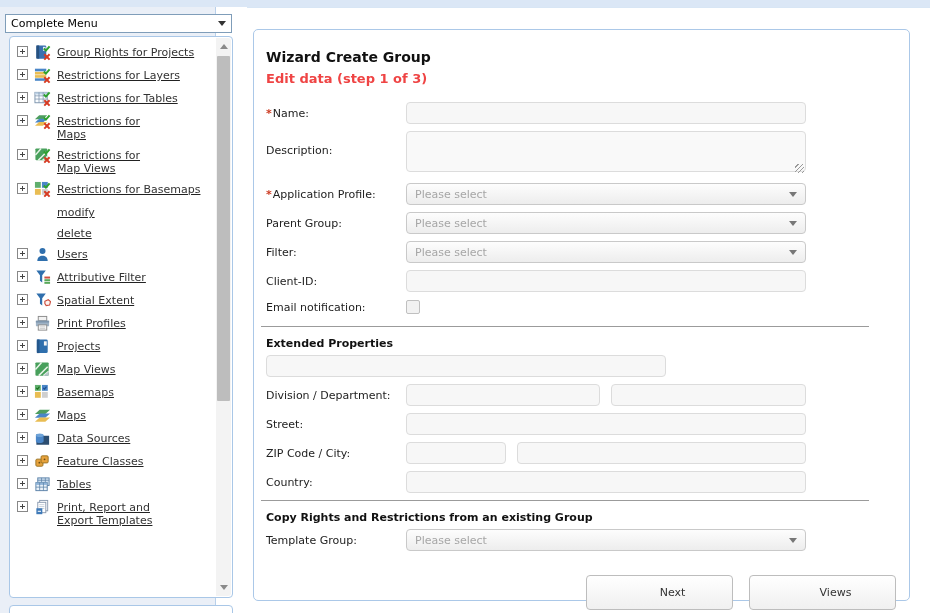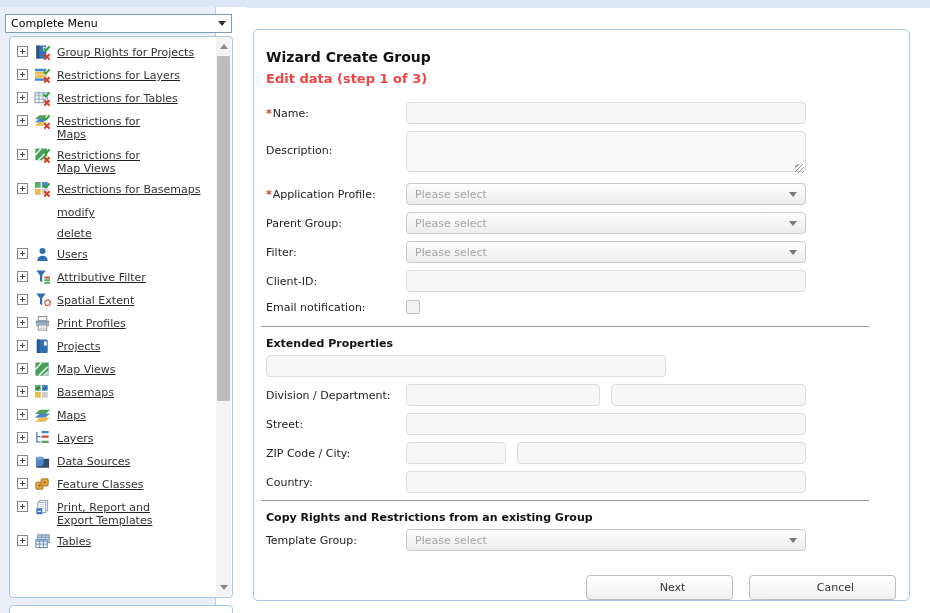--- a/index.html
+++ b/index.html
@@ -65,21 +65,21 @@
            background:linear-gradient(#fdfdfd,#ededed);display:flex;align-items:center;padding:0 8px;cursor:default;}
   .fselect .sel-text{flex:1;color:#a6a6a6;}
   .caret{width:0;height:0;border:4px solid transparent;border-top:5px solid #777;margin-top:4px;}
   .fcheckbox{box-sizing:border-box;width:14px;height:14px;background:#f2f2f2;border:1px solid #c0c0c0;border-radius:2px;margin-top:1px;}
   .row-check{margin-bottom:12px;}
 
   .sep{height:1px;background:#9b9b9b;margin:0 28px 0 -5px;}
   .sheading{font-weight:bold;color:#111;margin:10px 0 5px 0;line-height:13px;}
 
   .btnrow{display:flex;justify-content:flex-end;gap:16px;margin-top:24px;margin-right:1px;}
-  .btn{box-sizing:border-box;width:147px;height:25px;border:1px solid #bdbdbd;border-radius:4px;
+  .btn{box-sizing:border-box;width:147px;height:35px;border:1px solid #bdbdbd;border-radius:4px;
        background:linear-gradient(#ffffff,#f0f0f0);font:inherit;color:#333;cursor:pointer;padding-left:32px;}
 
   .w2a{width:194px;} .w2b{width:195px;}
   .w3a{width:100px;} .w3b{width:289px;}
 </style>
 </head>
 <body>
 
 <div class="topstrip"></div>
 
@@ -299,34 +299,20 @@
             </svg>
           </span>
           <span class="tlabel">
             <div>Maps</div>
           </span>
         </div>
         <div class="tree-row">
           <span class="expander plus"></span>
           <span class="ticon">
             <svg width="17" height="17" viewBox="0 0 18 18" xmlns="http://www.w3.org/2000/svg">
-              <path d="M3 2v10.5h4M3 7h4" stroke="#4a86c8" stroke-width="1.4" fill="none"></path>
-              <rect x="8" y="1" width="7.5" height="2.5" fill="#4a86c8"></rect>
-              <rect x="8" y="5.8" width="7.5" height="2.5" fill="#cc4f3f"></rect>
-              <rect x="8" y="11.3" width="7.5" height="2.5" fill="#58a85a"></rect>
-            </svg>
-          </span>
-          <span class="tlabel">
-            <div>Layers</div>
-          </span>
-        </div>
-        <div class="tree-row">
-          <span class="expander plus"></span>
-          <span class="ticon">
-            <svg width="17" height="17" viewBox="0 0 18 18" xmlns="http://www.w3.org/2000/svg">
               <path d="M2.5 4.5h5l1.5 1.6h7v9.4h-13.5z" fill="#2c4d70"></path>
               <path d="M2 5.5v6.3c0 1 1.8 1.9 4.1 1.9s4.1-.9 4.1-1.9V5.5" fill="#4a86c8"></path>
               <ellipse cx="6.1" cy="5.5" rx="4.1" ry="1.9" fill="#6ea3d8"></ellipse>
             </svg>
           </span>
           <span class="tlabel">
             <div>Data Sources</div>
           </span>
         </div>
         <div class="tree-row">
@@ -334,53 +320,53 @@
           <span class="ticon">
             <svg width="17" height="17" viewBox="0 0 18 18" xmlns="http://www.w3.org/2000/svg">
               <rect x="2" y="6.5" width="7.5" height="7.5" rx="1.2" fill="#e8a33d" stroke="#9a7322"></rect>
               <rect x="7.5" y="3" width="7.5" height="7.5" rx="1.2" fill="#e8a33d" stroke="#9a7322"></rect>
               <circle cx="5.7" cy="10.2" r="1" fill="#6b4e13"></circle>
               <circle cx="11.2" cy="6.7" r="1" fill="#6b4e13"></circle>
             </svg>
           </span>
           <span class="tlabel">
             <div>Feature Classes</div>
+          </span>
+        </div>
+        <div class="tree-row">
+          <span class="expander plus"></span>
+          <span class="ticon">
+            <svg width="17" height="17" viewBox="0 0 18 18" xmlns="http://www.w3.org/2000/svg">
+              <rect x="4" y="2" width="12" height="8" fill="#cfe0f0" stroke="#5b82a8"></rect>
+              <path d="M4 4.5h12M8 2v8M12 2v8" stroke="#5b82a8" stroke-width="0.8" fill="none"></path>
+              <rect x="2" y="7" width="12" height="8.5" fill="#eaf2f9" stroke="#5b82a8"></rect>
+              <rect x="2" y="7" width="12" height="2.4" fill="#8fb4d8"></rect>
+              <path d="M2 11.8h12M6 7v8.5M10 7v8.5" stroke="#5b82a8" stroke-width="0.8" fill="none"></path>
+            </svg>
+          </span>
+          <span class="tlabel">
+            <div>Tables</div>
           </span>
         </div>
         <div class="tree-row">
           <span class="expander plus"></span>
           <span class="ticon">
             <svg width="17" height="17" viewBox="0 0 18 18" xmlns="http://www.w3.org/2000/svg">
               <rect x="6" y="1.5" width="8.5" height="11" fill="#fff" stroke="#8a9ab0"></rect>
               <rect x="4" y="3.5" width="8.5" height="11" fill="#fff" stroke="#8a9ab0"></rect>
               <path d="M5.5 6h5.5M5.5 8h5.5M5.5 10h5.5" stroke="#b8c4d2" stroke-width="0.8" fill="none"></path>
               <rect x="2.5" y="9.8" width="6.3" height="6.3" fill="#3f7ab8"></rect>
               <path d="M4 13h3.4" stroke="#fff" stroke-width="1.1"></path>
             </svg>
           </span>
           <span class="tlabel">
             <div>Print, Report and</div>
             <div>Export Templates</div>
           </span>
         </div>
-        <div class="tree-row">
-          <span class="expander plus"></span>
-          <span class="ticon">
-            <svg width="17" height="17" viewBox="0 0 18 18" xmlns="http://www.w3.org/2000/svg">
-              <rect x="4" y="2" width="12" height="8" fill="#cfe0f0" stroke="#5b82a8"></rect>
-              <path d="M4 4.5h12M8 2v8M12 2v8" stroke="#5b82a8" stroke-width="0.8" fill="none"></path>
-              <rect x="2" y="7" width="12" height="8.5" fill="#eaf2f9" stroke="#5b82a8"></rect>
-              <rect x="2" y="7" width="12" height="2.4" fill="#8fb4d8"></rect>
-              <path d="M2 11.8h12M6 7v8.5M10 7v8.5" stroke="#5b82a8" stroke-width="0.8" fill="none"></path>
-            </svg>
-          </span>
-          <span class="tlabel">
-            <div>Tables</div>
-          </span>
-        </div>
       </div>
     <div class="vscroll">
       <div class="sb-btn up">
         <span class="tri-up"></span>
       </div>
       <div class="sb-track">
         <div class="sb-thumb"></div>
       </div>
       <div class="sb-btn down">
         <span class="tri-down"></span>
@@ -506,16 +492,16 @@
       <div class="fcontrol">
         <div class="fselect">
           <span class="sel-text">Please select</span>
           <span class="caret"></span>
         </div>
       </div>
     </div>
 
     <div class="btnrow">
       <button class="btn">Next</button>
-      <button class="btn">Cancel</button>
+      <button class="btn">Views</button>
     </div>
   </div>
 </div>
 
 </body></html>

